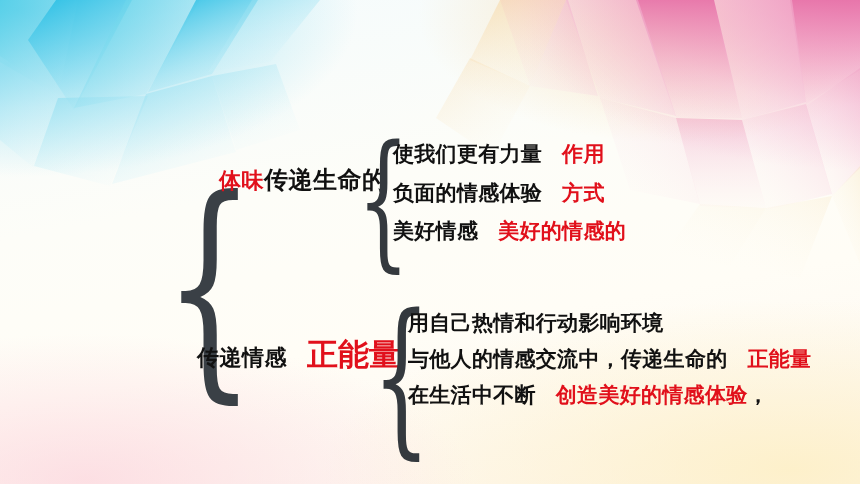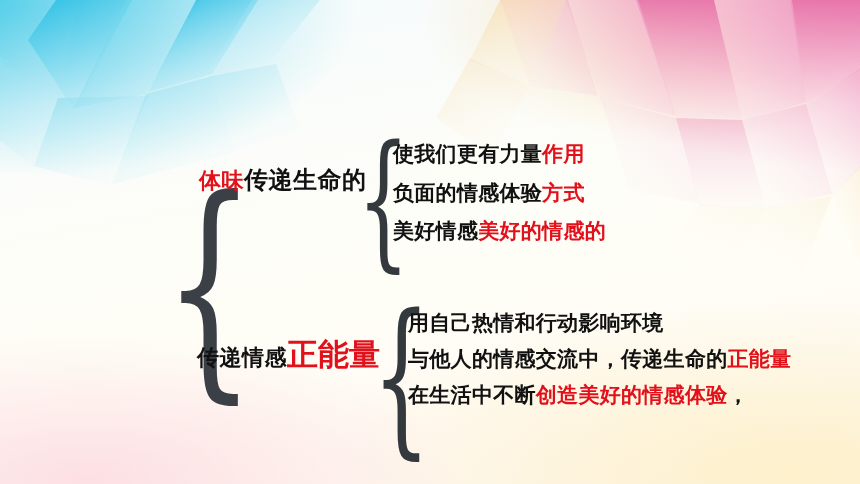--- a/index.html
+++ b/index.html
@@ -69,21 +69,21 @@
   }
 
   
   .tx {
     position: absolute;
     white-space: nowrap;
     font-weight: bold;
     letter-spacing: 0.5px;
   }
   .blk { color: #111111; }
-  .red { color: #e1101b; }
+  .red { color: #e1101b; margin-left: 20px; }
 
   #title {
     left: 18px;
     top: 232px;
     width: 170px;
     text-align: center;
     font-size: 25px;
     font-weight: bold;
     color: #111111;
     line-height: 36px;

